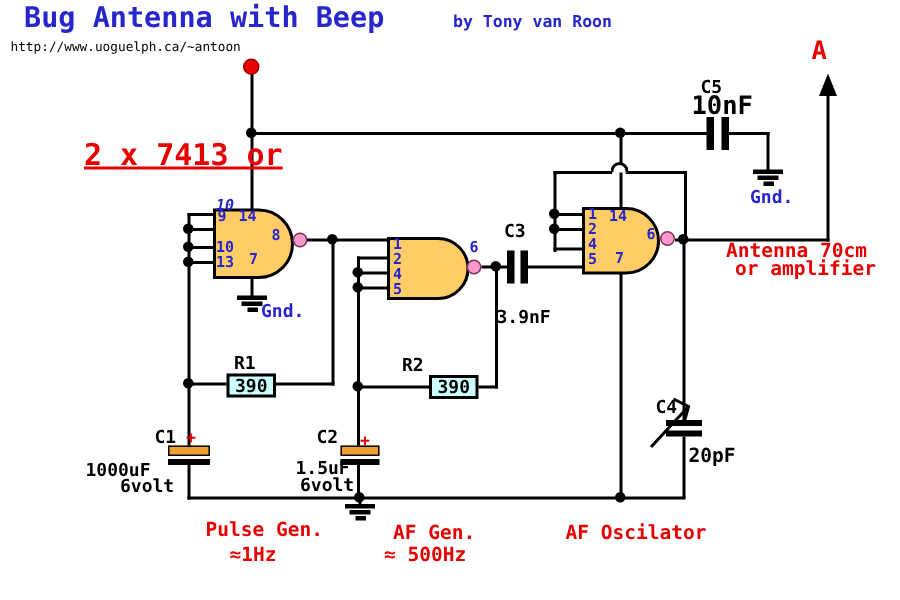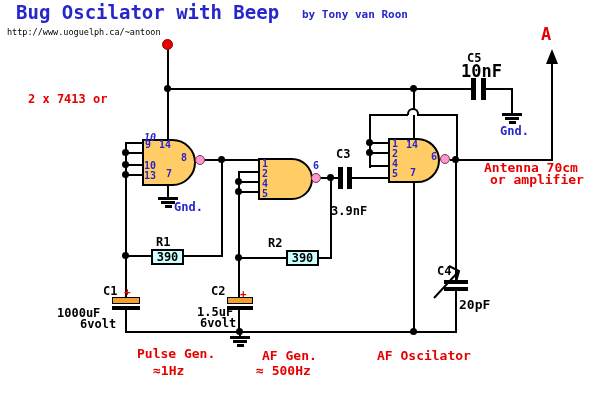--- a/index.html
+++ b/index.html
@@ -32,27 +32,27 @@
            border-right:6px solid transparent;border-bottom:15px solid var(--ink);z-index:3;}
   .hop{position:absolute;width:12px;height:7px;border:2px solid var(--ink);border-bottom:none;
        border-radius:7px 7px 0 0;background:#fff;box-sizing:border-box;z-index:2;}
   svg{position:absolute;z-index:3;}
 </style>
 </head>
 <body>
 
 <div id="stage">
 
-  <div class="t blue b" style="left:16px;top:3px;font-size:19px;">Bug Oscilator with Beep</div>
+  <div class="t blue b" style="left:16px;top:3px;font-size:19px;">Bug Antenna with Beep</div>
   <div class="t blue b" style="left:302px;top:9px;font-size:11px;">by Tony van Roon</div>
   <div class="t blk" style="left:7px;top:28px;font-size:8.5px;">http://www.uoguelph.ca/~antoon</div>
 
   <div class="supplydot" style="left:162px;top:39px;"></div>
 
-  <div class="t red b" style="left:28px;top:93px;font-size:12px;">2 x 7413 or</div>
+  <div class="t red b" style="left:56px;top:93px;font-size:20px;text-decoration:underline;">2 x 7413 or</div>
 
   <div class="gate" style="left:142px;top:139px;width:54px;height:47px;border-radius:0 24px 24px 0;"></div>
   <div class="gate" style="left:258px;top:158px;width:55px;height:42px;border-radius:0 21px 21px 0;"></div>
   <div class="gate" style="left:388px;top:138px;width:52px;height:45px;border-radius:0 23px 23px 0;"></div>
   <div class="bubble" style="left:195px;top:155px;"></div>
   <div class="bubble" style="left:311px;top:173px;"></div>
   <div class="bubble" style="left:440px;top:154px;"></div>
 
   <div class="pin" style="left:145px;top:140px;">9</div>
   <div class="pin" style="left:144px;top:133px;font-style:italic;">10</div>

